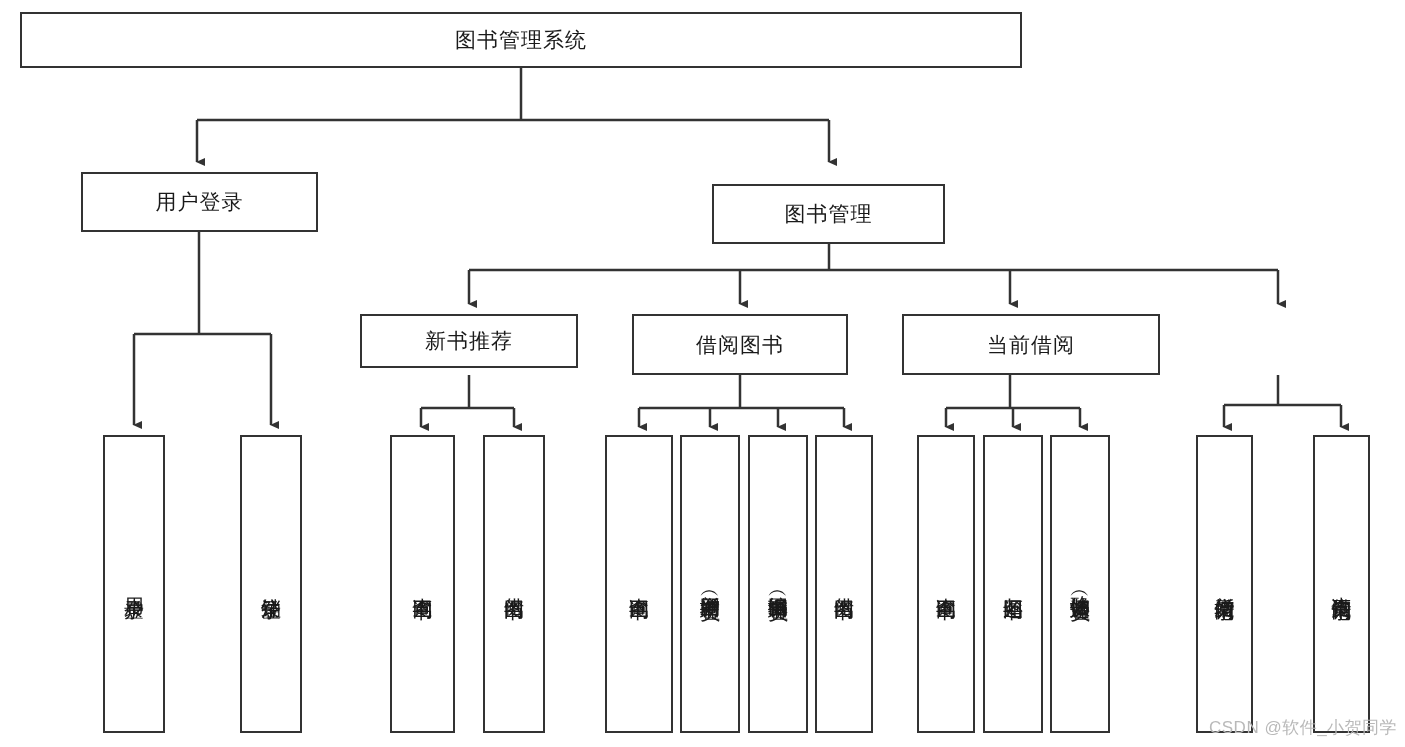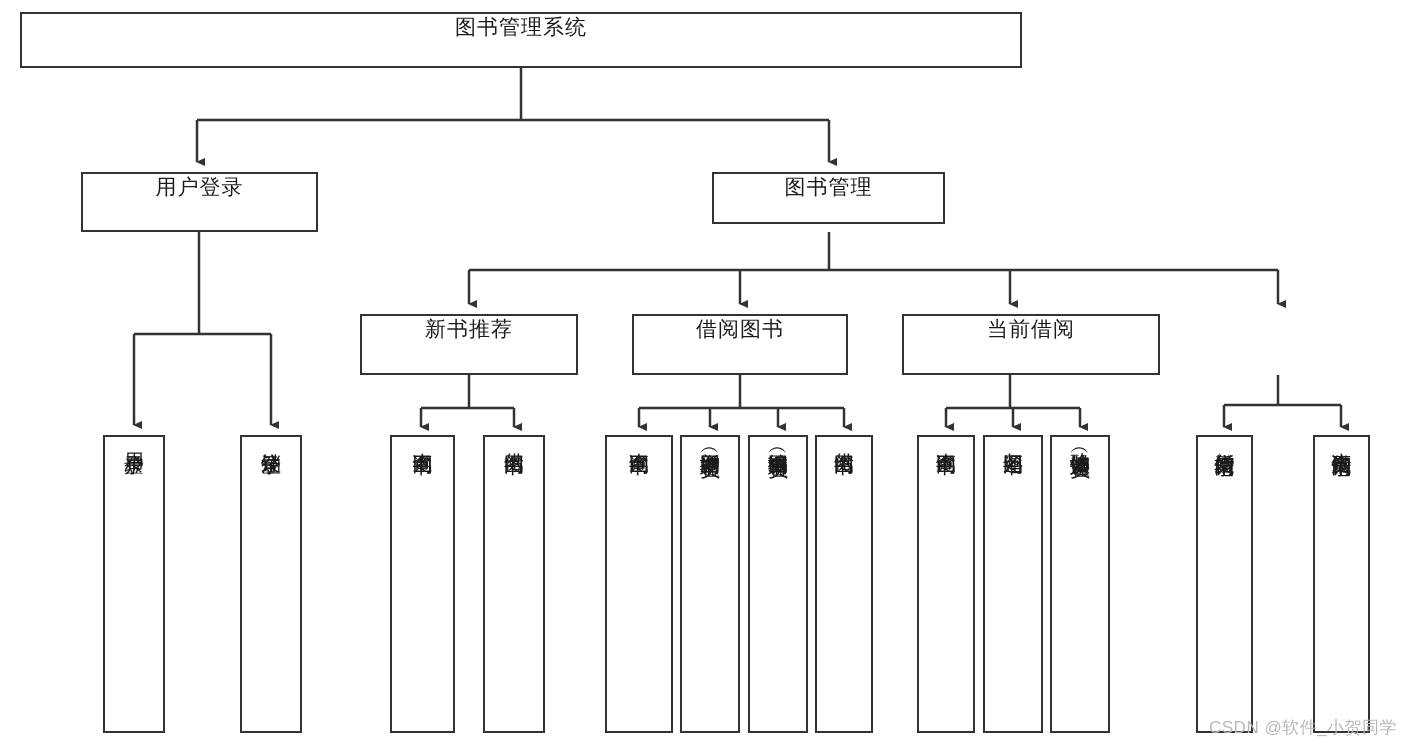--- a/index.html
+++ b/index.html
@@ -23,21 +23,21 @@
     top: 0;
     width: 1405px;
     height: 747px;
   }
   .node {
     position: absolute;
     box-sizing: border-box;
     border: 2px solid #333333;
     background: #ffffff;
     display: flex;
-    align-items: flex-start;
+    align-items: center;
     justify-content: center;
     color: #1a1a1a;
     text-align: center;
   }
   .node.horiz {
     font-size: 21px;
     letter-spacing: 1px;
     line-height: 1.2;
   }
   .node.vert {
@@ -117,25 +117,25 @@
     </g>
   </svg>
 
   <div class="node horiz" style="left:20px;top:12px;width:1002px;height:56px;">
     <span>图书管理系统</span>
   </div>
 
   <div class="node horiz" style="left:81px;top:172px;width:237px;height:60px;">
     <span>用户登录</span>
   </div>
-  <div class="node horiz" style="left:712px;top:172px;width:233px;height:52px;">
+  <div class="node horiz" style="left:712px;top:184px;width:233px;height:60px;">
     <span>图书管理</span>
   </div>
 
-  <div class="node horiz" style="left:360px;top:314px;width:218px;height:61px;">
+  <div class="node horiz" style="left:360px;top:314px;width:218px;height:54px;">
     <span>新书推荐</span>
   </div>
   <div class="node horiz" style="left:632px;top:314px;width:216px;height:61px;">
     <span>借阅图书</span>
   </div>
   <div class="node horiz" style="left:902px;top:314px;width:258px;height:61px;">
     <span>当前借阅</span>
   </div>
 
   <div class="node vert" style="left:103px;top:435px;width:62px;height:298px;">

